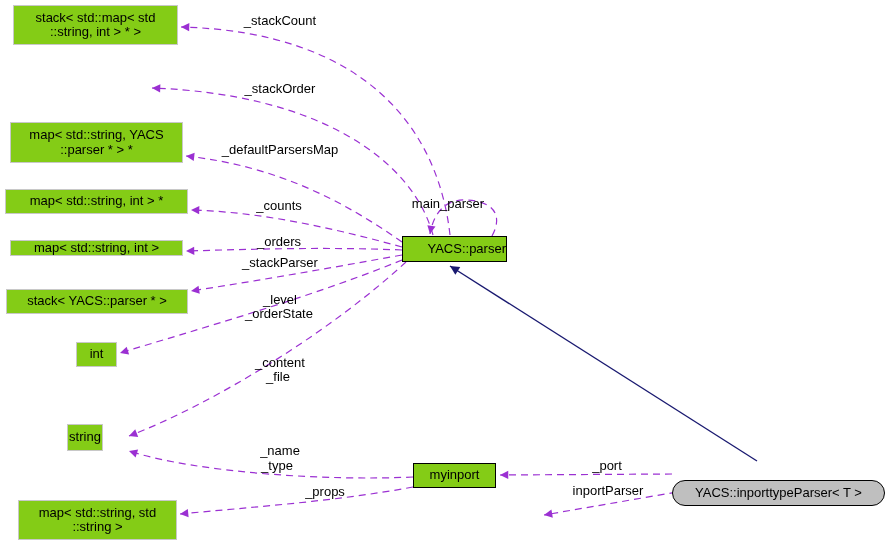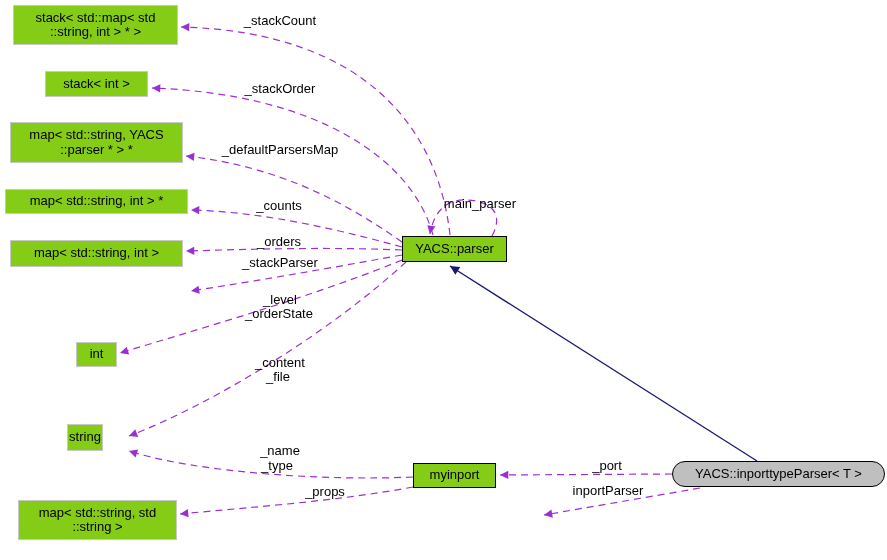--- a/index.html
+++ b/index.html
@@ -22,35 +22,35 @@
   .node.highlight{background:var(--highlight-fill,#bfbfbf);border:1.5px solid var(--linked-node-border,#000);}
   .elabel{
     position:absolute;transform:translateX(-50%);
     font-size:13px;line-height:14px;color:#000000;white-space:nowrap;
   }
   
   .n-stackmap{left:13px;top:5px;width:165px;height:40px;}
   .n-stackint{left:45px;top:71px;width:103px;height:26px;}
   .n-mapparsers{left:10px;top:122px;width:173px;height:41px;}
   .n-mapintptr{left:5px;top:189px;width:183px;height:25px;}
-  .n-mapint{left:10px;top:240px;width:173px;height:27px;}
+  .n-mapint{left:10px;top:240px;width:173px;height:16px;}
   .n-stackparser{left:6px;top:289px;width:182px;height:25px;}
   .n-int{left:76px;top:342px;width:41px;height:25px;}
   .n-string{left:67px;top:424px;width:36px;height:27px;}
   .n-mapstring{left:18px;top:500px;width:159px;height:40px;}
-  .n-parser{left:402px;top:236px;width:105px;height:26px;}
+  .n-parser{left:402px;top:236px;width:105px;height:26px;align-items:flex-end;}
   .n-myinport{left:413px;top:463px;width:83px;height:25px;}
   .n-staticinport{left:368px;top:513px;width:172px;height:42px;}
-  .n-main{left:672px;top:461px;width:213px;height:26px;border-radius:13px;}
+  .n-main{left:672px;top:480px;width:213px;height:26px;border-radius:13px;}
   
   .l-stackcount{left:280px;top:14px;}
   .l-stackorder{left:280px;top:82px;}
   .l-defaultparsersmap{left:280px;top:143px;}
   .l-counts{left:279px;top:199px;}
-  .l-mainparser{left:480px;top:197px;text-align:right;}
+  .l-mainparser{left:448px;top:197px;text-align:right;}
   .l-orders{left:279px;top:235px;}
   .l-stackparser{left:280px;top:256px;}
   .l-level{left:280px;top:293px;}
   .l-orderstate{left:279px;top:307px;}
   .l-content{left:280px;top:356px;}
   .l-file{left:278px;top:370px;}
   .l-name{left:280px;top:444px;}
   .l-type{left:277px;top:459px;}
   .l-props{left:280px;top:485px;margin-left:45px;}
   .l-port{left:607px;top:459px;}
@@ -85,32 +85,32 @@
     <path class="usage" d="M 413,487 C 338,501 253,507 180,514" marker-end="url(#arrow-p)"></path>
     <path class="usage" d="M 672,474 L 500,475" marker-end="url(#arrow-p)"></path>
     <path class="usage" d="M 700,488 L 544,515" marker-end="url(#arrow-p)"></path>
     <path class="usage" d="M 492,236 C 504,214 492,201 466,200 C 447,199 434,211 430,234" marker-end="url(#arrow-p)"></path>
   </svg>
 
   <div class="node n-stackmap">
     <span>stack&lt; std::map&lt; std</span>
     <span>::string, int &gt; * &gt;</span>
   </div>
-  <div class="node n-stackint">
-    <span>stack&lt; int &gt;</span>
-  </div>
   <div class="node n-mapintptr">
     <span>map&lt; std::string, int &gt; *</span>
   </div>
   <div class="node n-mapparsers">
     <span>map&lt; std::string, YACS</span>
     <span>::parser * &gt; *</span>
   </div>
   <div class="node n-mapint">
     <span>map&lt; std::string, int &gt;</span>
+  </div>
+  <div class="node n-stackparser">
+    <span>stack&lt; YACS::parser * &gt;</span>
   </div>
   <div class="node n-int">
     <span>int</span>
   </div>
   <div class="node n-string">
     <span>string</span>
   </div>
   <div class="node n-mapstring">
     <span>map&lt; std::string, std</span>
     <span>::string &gt;</span>

